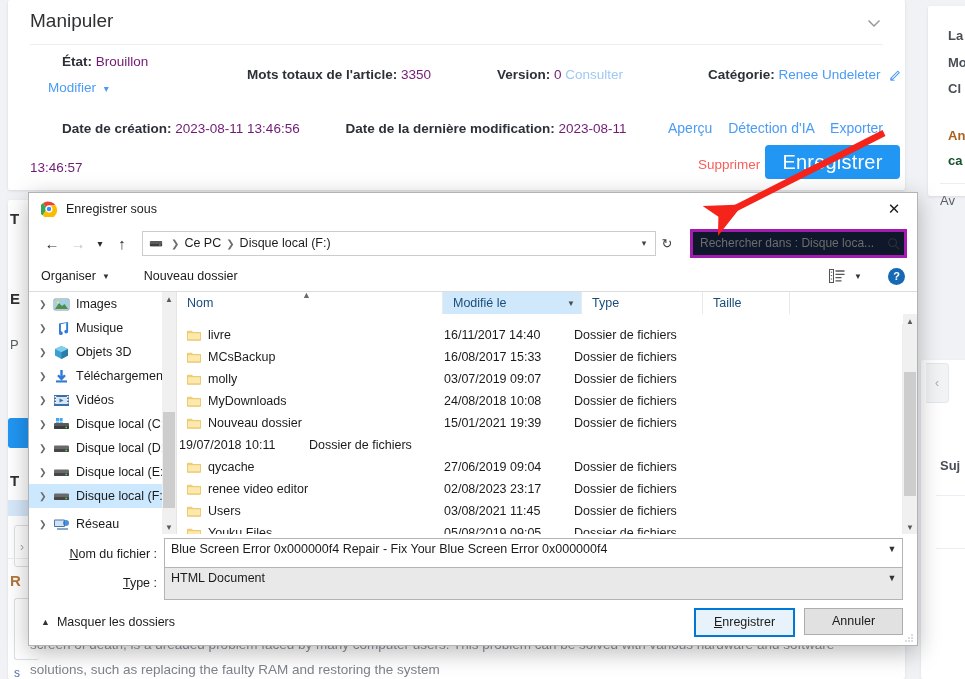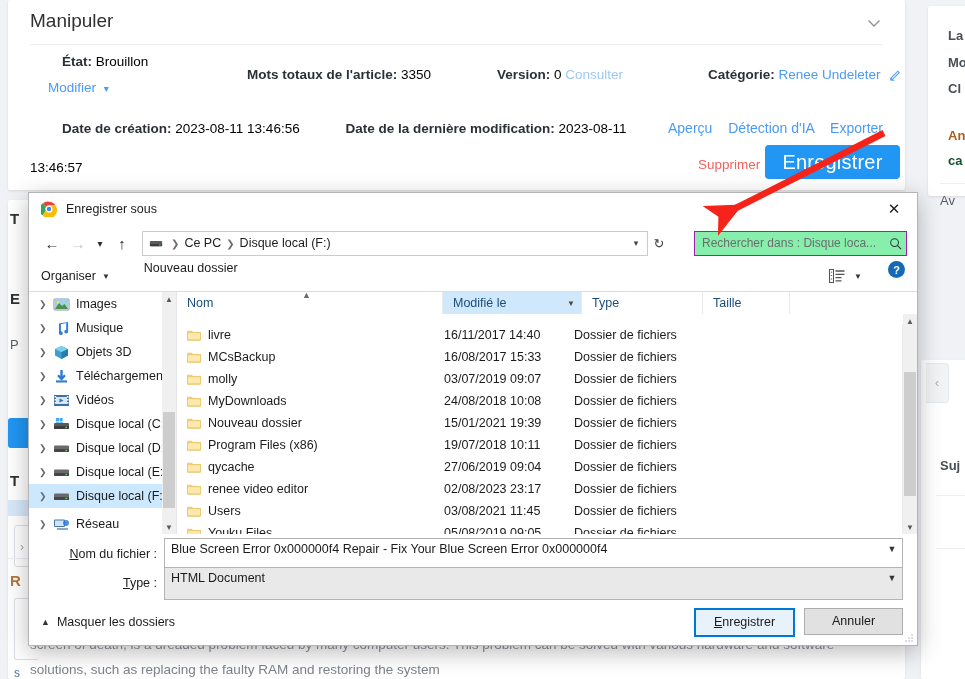--- a/index.html
+++ b/index.html
@@ -27,21 +27,21 @@
 
   .manip-title{
     position:absolute;left:22px;top:10px;font-size:19px;color:#303133;font-weight:400;
   }
   .manip-chevron{
     position:absolute;right:22px;top:14px;width:18px;height:18px;color:#909399;
   }
   .hrule{position:absolute;left:22px;right:22px;top:44px;height:1px;background:#ebeef5;}
 
   .lbl-b{font-weight:bold;color:#2c3038;padding-left:32px;}
-  .val-g{color:#000000;}
+  .val-g{color:#701a75;}
   .lnk{color:#4a9bf5;}
   .lnk-soft{color:#9ec8f5;}
 
   .row-meta{position:absolute;font-size:13.5px;white-space:nowrap;}
   #m-etat{left:22px;top:54px;}
   #m-modifier{left:40px;top:80px;font-size:13.5px;color:#4a9bf5;}
   #m-mots{left:207px;top:67px;}
   #m-version{left:457px;top:67px;}
   #m-cat{left:668px;top:67px;}
   #m-dates{left:22px;top:121px;}
@@ -118,28 +118,28 @@
   #crumbbar{
     flex:1;height:23px;margin-left:7px;border:1px solid #cccccc;background:#fff;
     display:flex;align-items:center;padding:0 2px 0 6px;font-size:12.5px;color:#1b1b1b;
   }
   .crumb-drv{width:14px;height:11px;margin-right:3px;flex:none;}
   .crumb-sep{color:#6d6d6d;margin:0 5px;font-size:10px;}
   .crumb-txt{white-space:nowrap;}
   #crumb-caret{margin-left:auto;width:18px;text-align:center;color:#444;font-size:9px;}
   #refresh{width:22px;text-align:center;color:#444;font-size:13px;}
   #searchbox{
-    width:200px;height:23px;margin-left:24px;border:1px solid #a21caf;background:#86efac;
+    width:200px;height:23px;margin-left:12px;border:3px solid #a21caf;background:#0f172a;
     display:flex;align-items:center;padding:0 4px 0 7px;font-size:12px;color:#6d6d6d;
   }
   #search-ph{flex:1;overflow:hidden;white-space:nowrap;text-overflow:ellipsis;}
   #search-mag{width:13px;height:13px;flex:none;}
 
   
-  #cmdbar{height:30px;display:flex;padding:0 12px;font-size:12.5px;color:#1b1b1b;background:#fff;}
+  #cmdbar{height:30px;display:flex;align-items:center;padding:0 12px;font-size:12.5px;color:#1b1b1b;background:#fff;}
   #organiser{display:flex;align-items:center;cursor:default;}
   #organiser .car{font-size:8px;margin-left:6px;color:#333;}
   #newfolder{margin-left:34px;cursor:default;}
   #viewicons{margin-left:auto;display:flex;align-items:center;gap:9px;}
   #viewglyph{width:16px;height:14px;}
   #viewcar{font-size:8px;color:#333;}
   #helpbtn{width:17px;height:17px;margin-left:26px;border-radius:50%;background:#1669b5;color:#fff;
     display:flex;align-items:center;justify-content:center;font-size:11px;font-weight:bold;}
 
   
@@ -578,27 +578,20 @@
   <path d="M0.5 2.2h5.2l1.3 1.5H15.5v8.8H0.5z" fill="#fbd97a" stroke="#e0b94f" stroke-width="0.7"></path>
   <path d="M0.5 3.9h15v8.1h-15z" fill="#fde9ad" stroke="#e0b94f" stroke-width="0.6"></path>
               </svg>
               <span>Nouveau dossier</span>
             </div>
             <div class="c-mod">15/01/2021 19:39</div>
             <div class="c-typ">Dossier de fichiers</div>
             <div class="c-tai"></div>
           </div>
           <div class="fr">
-            <div class="c-nom">
-              <svg class="folder-ico" viewBox="0 0 16 13">
-  <path d="M0.5 2.2h5.2l1.3 1.5H15.5v8.8H0.5z" fill="#fbd97a" stroke="#e0b94f" stroke-width="0.7"></path>
-  <path d="M0.5 3.9h15v8.1h-15z" fill="#fde9ad" stroke="#e0b94f" stroke-width="0.6"></path>
-              </svg>
-              <span>Program Files (x86)</span>
-            </div>
             <div class="c-mod">19/07/2018 10:11</div>
             <div class="c-typ">Dossier de fichiers</div>
             <div class="c-tai"></div>
           </div>
           <div class="fr">
             <div class="c-nom">
               <svg class="folder-ico" viewBox="0 0 16 13">
   <path d="M0.5 2.2h5.2l1.3 1.5H15.5v8.8H0.5z" fill="#fbd97a" stroke="#e0b94f" stroke-width="0.7"></path>
   <path d="M0.5 3.9h15v8.1h-15z" fill="#fde9ad" stroke="#e0b94f" stroke-width="0.6"></path>
               </svg>

